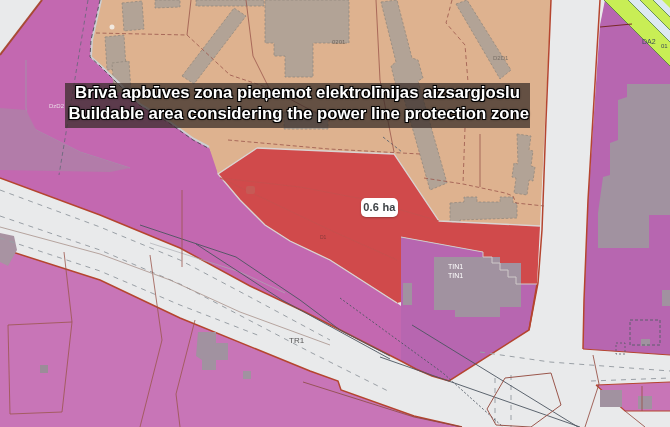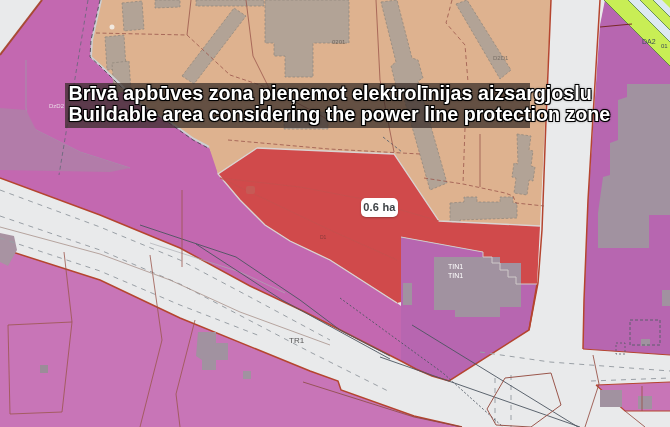--- a/index.html
+++ b/index.html
@@ -1,18 +1,18 @@
 <!DOCTYPE html>
 <html><head>
 <meta charset="utf-8">
 <style>
 html,body{margin:0;padding:0;}
 body{width:670px;height:427px;overflow:hidden;font-family:"Liberation Sans",sans-serif;}
 #map{position:relative;width:670px;height:427px;background:#e9eaeb;}
-#banner{position:absolute;left:65px;top:83px;width:465px;height:45px;background:rgba(52,42,38,0.72);color:#fff;text-align:center;font-weight:bold;font-size:20px;line-height:20.5px;padding-top:0;box-sizing:border-box;}
+#banner{position:absolute;left:65px;top:83px;width:465px;height:45px;background:rgba(52,42,38,0.72);color:#fff;text-align:center;font-weight:bold;font-size:17px;line-height:20.5px;padding-top:0;box-sizing:border-box;}
 #banner .ln{white-space:nowrap;transform:scaleX(0.985);transform-origin:50% 50%;text-shadow:-1px -1px 0 #000,1px -1px 0 #000,-1px 1px 0 #000,1px 1px 0 #000,0 0 3px #000;}
 #ha{position:absolute;left:361px;top:198px;width:37px;height:19px;background:#fff;border-radius:5px;color:#3e4347;font-size:11px;font-weight:bold;line-height:19px;text-align:center;letter-spacing:0.2px;box-shadow:0 1px 2px rgba(0,0,0,0.25);}
 </style>
 </head>
 <body>
 <div id="map">
 
 <svg width="670" height="427" viewBox="0 0 670 427">
 
   <rect x="0" y="0" width="670" height="427" fill="#e9eaeb"></rect>

